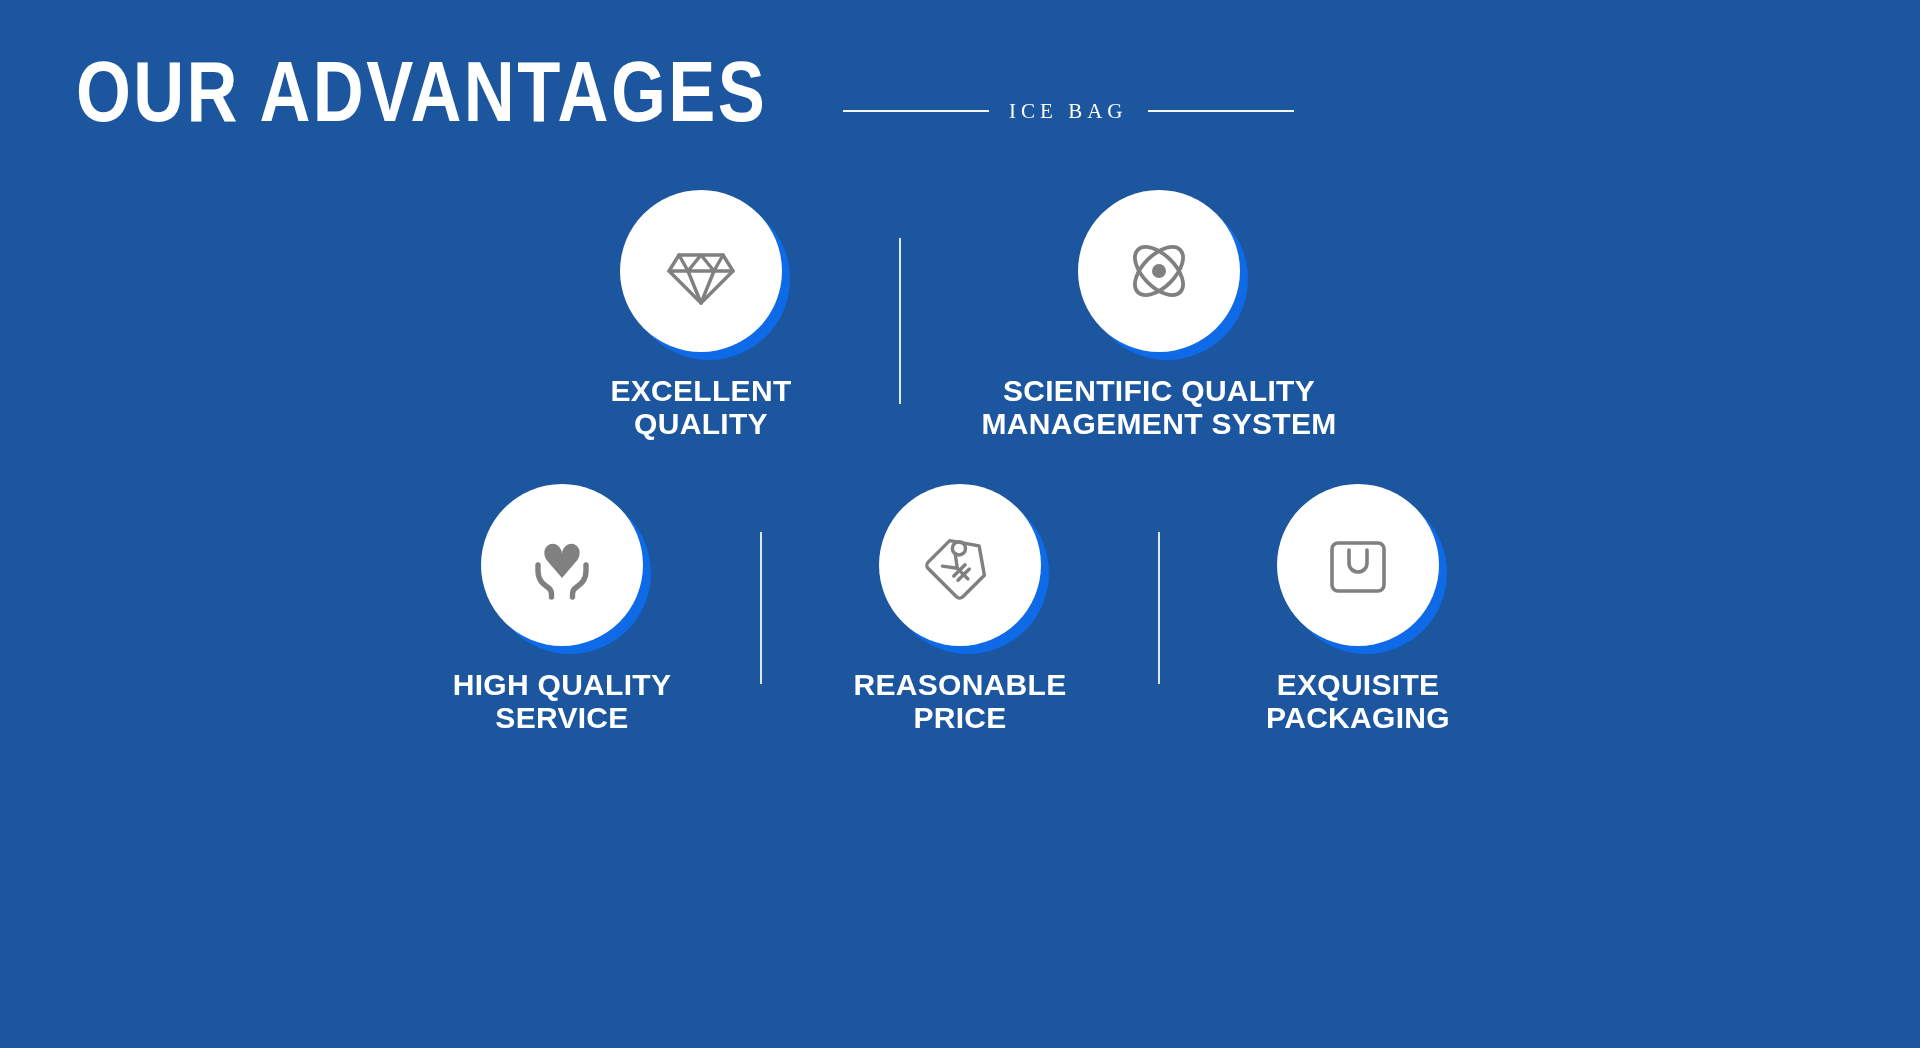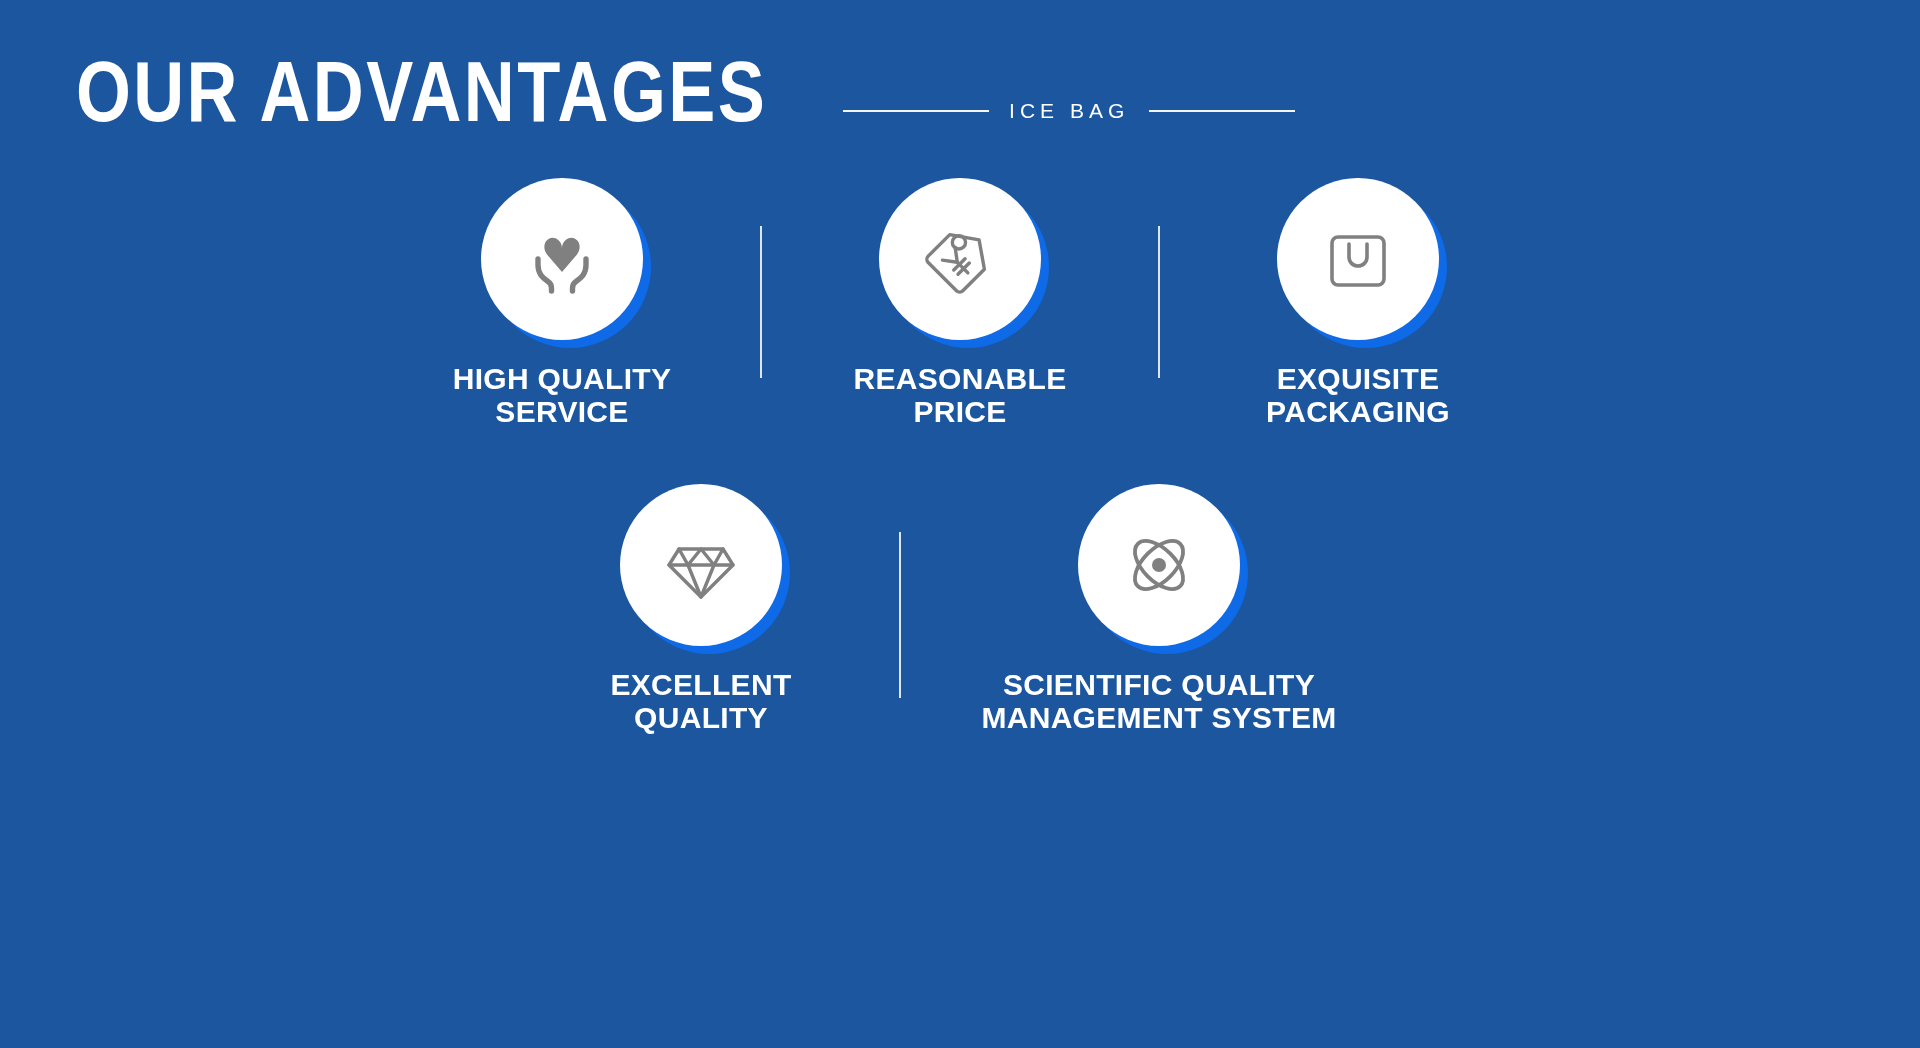--- a/index.html
+++ b/index.html
@@ -47,20 +47,21 @@
     transform-origin: center;
     white-space: nowrap;
   }
 
   .subtitle-row {
     display: flex;
     align-items: center;
     justify-content: center;
     gap: 20px;
     margin-top: 40px;
+    font-family: Liberation Serif, serif;
   }
 
   .subtitle-rule {
     width: 146px;
     height: 2px;
     background: #ffffff;
     opacity: 0.95;
   }
 
   .subtitle-text {
@@ -174,20 +175,64 @@
 
     <div class="subtitle-row">
       <span class="subtitle-rule"></span>
       <span class="subtitle-text">ICE BAG</span>
       <span class="subtitle-rule"></span>
     </div>
   </div>
 
   <div class="rows">
 
+    <div class="feature-row row-bottom">
+
+      <div class="feature">
+        <div class="icon-circle">
+          <div class="disc">
+            <svg width="84" height="84" viewBox="0 0 84 84">
+              <g fill="none" stroke="#808080" stroke-width="3.4" stroke-linejoin="round" stroke-linecap="round">
+                <path d="M20 26 L64 26 L74 42 L42 74 L10 42 Z"></path>
+                <path d="M10 42 L74 42"></path>
+                <path d="M20 26 L29 42 L42 74"></path>
+                <path d="M64 26 L55 42 L42 74"></path>
+                <path d="M29 42 L42 26 L55 42"></path>
+              </g>
+            </svg>
+          </div>
+        </div>
+        <div class="feature-label">
+          <span>EXCELLENT</span>
+          <span class="line2">QUALITY</span>
+        </div>
+      </div>
+
+      <div class="divider divider-bottom"></div>
+
+      <div class="feature feature-wide">
+        <div class="icon-circle">
+          <div class="disc">
+            <svg width="84" height="84" viewBox="0 0 84 84">
+              <g fill="none" stroke="#808080" stroke-width="3.8" stroke-linecap="round">
+                <ellipse cx="42" cy="42" rx="30" ry="16" transform="rotate(45 42 42)"></ellipse>
+                <ellipse cx="42" cy="42" rx="30" ry="16" transform="rotate(-45 42 42)"></ellipse>
+              </g>
+              <circle cx="42" cy="42" r="7" fill="#808080"></circle>
+            </svg>
+          </div>
+        </div>
+        <div class="feature-label">
+          <span>SCIENTIFIC QUALITY</span>
+          <span class="line2">MANAGEMENT SYSTEM</span>
+        </div>
+      </div>
+
+    </div>
+
     <div class="feature-row row-top">
 
       <div class="feature">
         <div class="icon-circle">
           <div class="disc">
             <svg width="82" height="82" viewBox="0 0 82 82">
               <path d="M41 30.5 C41 22 33 17.5 27.5 21 C22.5 24 22 31 26 36.5 L41 54 L56 36.5 C60 31 59.5 24 54.5 21 C49 17.5 41 22 41 30.5 Z" fill="#808080"></path>
               <path d="M17 41 L17 47 C17 56 22 60 27 63.5 C29.5 65.2 30.5 66.8 30.5 70 L30.5 73" fill="none" stroke="#808080" stroke-width="5.4" stroke-linecap="round"></path>
               <path d="M65 41 L65 47 C65 56 60 60 55 63.5 C52.5 65.2 51.5 66.8 51.5 70 L51.5 73" fill="none" stroke="#808080" stroke-width="5.4" stroke-linecap="round"></path>
             </svg>
@@ -237,58 +282,14 @@
           </div>
         </div>
         <div class="feature-label">
           <span>EXQUISITE</span>
           <span class="line2">PACKAGING</span>
         </div>
       </div>
 
     </div>
 
-    <div class="feature-row row-bottom">
-
-      <div class="feature">
-        <div class="icon-circle">
-          <div class="disc">
-            <svg width="84" height="84" viewBox="0 0 84 84">
-              <g fill="none" stroke="#808080" stroke-width="3.4" stroke-linejoin="round" stroke-linecap="round">
-                <path d="M20 26 L64 26 L74 42 L42 74 L10 42 Z"></path>
-                <path d="M10 42 L74 42"></path>
-                <path d="M20 26 L29 42 L42 74"></path>
-                <path d="M64 26 L55 42 L42 74"></path>
-                <path d="M29 42 L42 26 L55 42"></path>
-              </g>
-            </svg>
-          </div>
-        </div>
-        <div class="feature-label">
-          <span>EXCELLENT</span>
-          <span class="line2">QUALITY</span>
-        </div>
-      </div>
-
-      <div class="divider divider-bottom"></div>
-
-      <div class="feature feature-wide">
-        <div class="icon-circle">
-          <div class="disc">
-            <svg width="84" height="84" viewBox="0 0 84 84">
-              <g fill="none" stroke="#808080" stroke-width="3.8" stroke-linecap="round">
-                <ellipse cx="42" cy="42" rx="30" ry="16" transform="rotate(45 42 42)"></ellipse>
-                <ellipse cx="42" cy="42" rx="30" ry="16" transform="rotate(-45 42 42)"></ellipse>
-              </g>
-              <circle cx="42" cy="42" r="7" fill="#808080"></circle>
-            </svg>
-          </div>
-        </div>
-        <div class="feature-label">
-          <span>SCIENTIFIC QUALITY</span>
-          <span class="line2">MANAGEMENT SYSTEM</span>
-        </div>
-      </div>
-
-    </div>
-
   </div>
 </div>
 
 </body></html>

